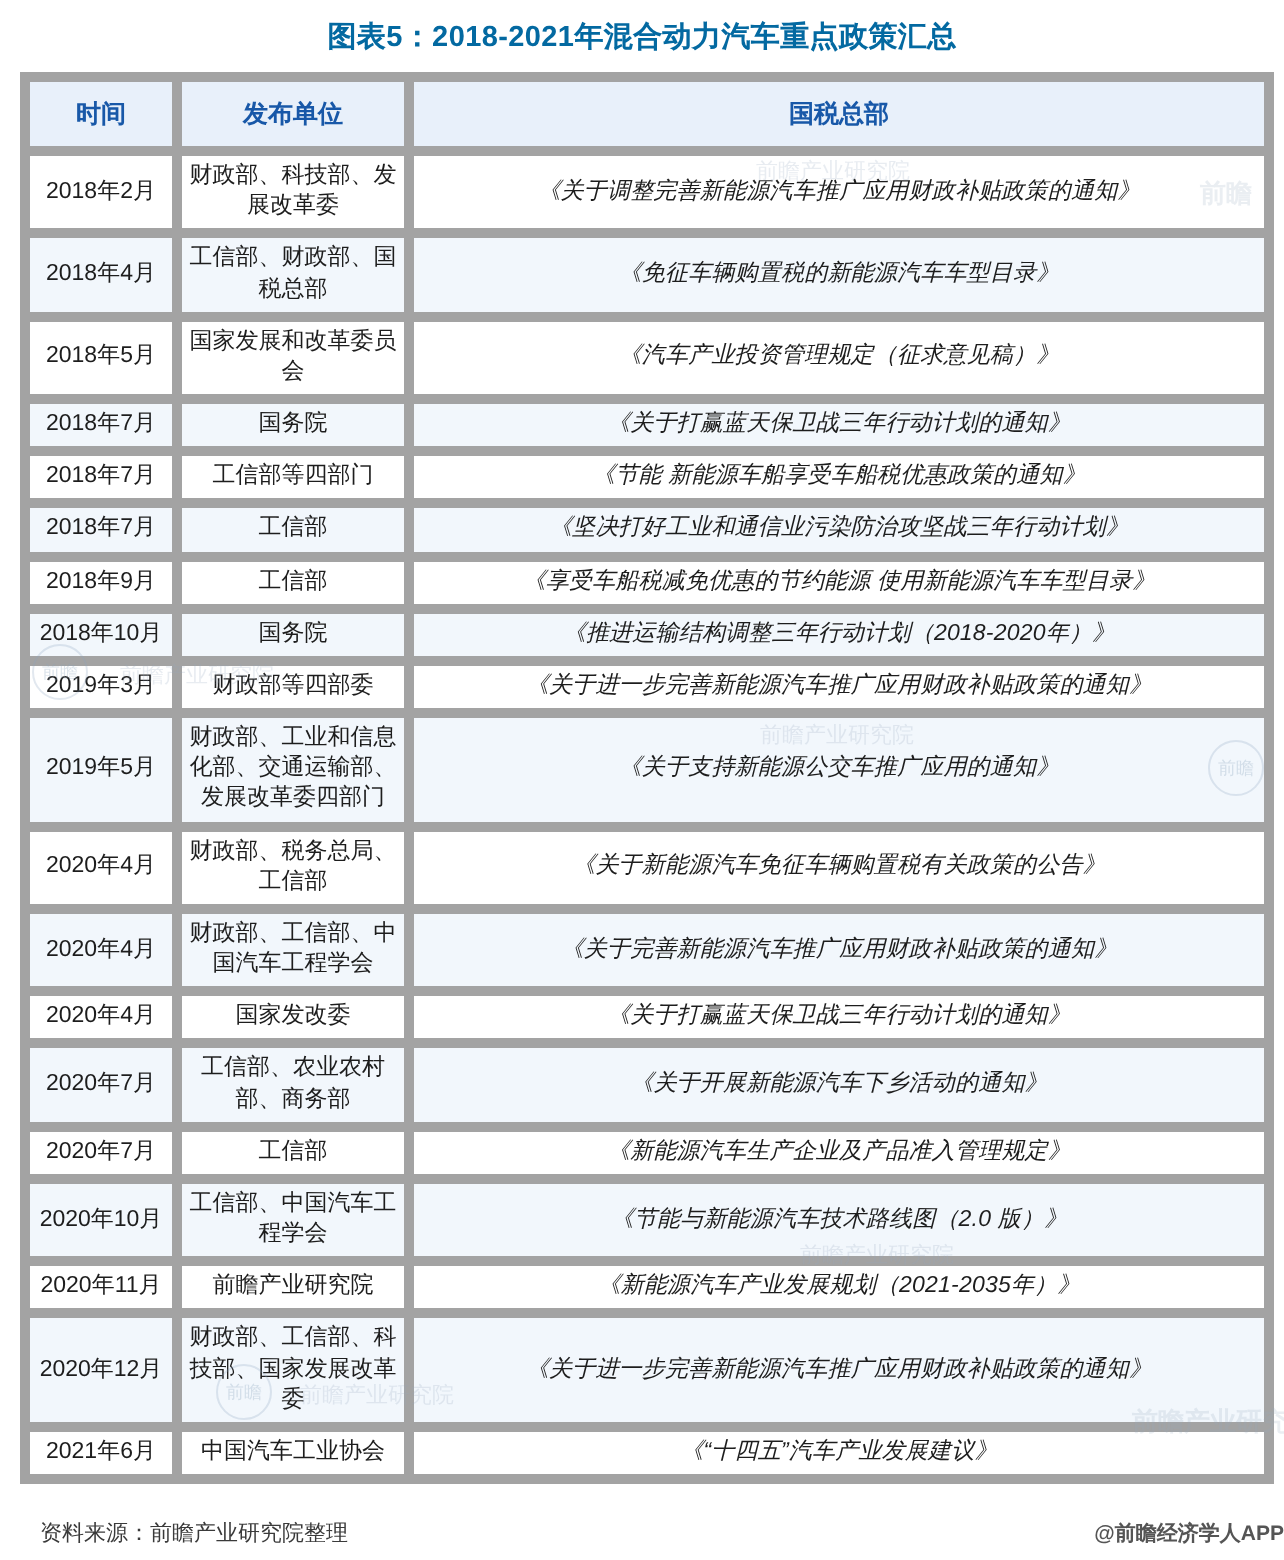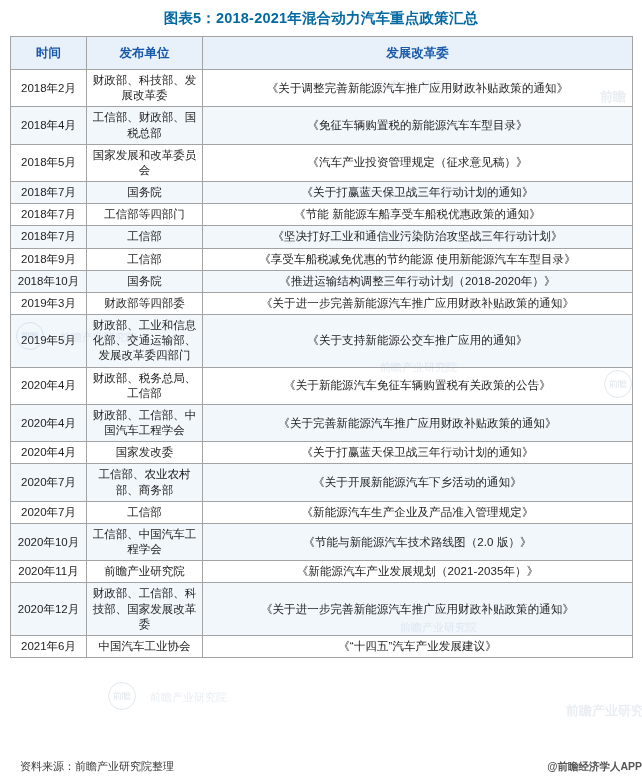--- a/index.html
+++ b/index.html
@@ -30,21 +30,21 @@
     letter-spacing: 0.2px;
   }
   table.policy-table {
     border-collapse: collapse;
     width: 622px;
     margin: 0 10px;
     table-layout: fixed;
   }
   table.policy-table th,
   table.policy-table td {
-    border: 1px solid #a3a3a3;
+    border: 5px solid #a3a3a3;
     text-align: center;
     vertical-align: middle;
     font-size: 11.5px;
     line-height: 1.32;
     padding: 3px 2px;
     color: #1d1d1d;
   }
   table.policy-table thead th {
     background: #e8f0fa;
     color: #1858a8;
@@ -53,21 +53,21 @@
     height: 24px;
     padding: 4px 2px;
   }
   .col-time { width: 76px; }
   .col-unit { width: 116px; }
   .col-name { width: 430px; }
   tbody tr.odd td { background: #ffffff; }
   tbody tr.even td { background: #f2f7fc; }
   td.cell-time { font-size: 11.5px; white-space: nowrap; }
   td.cell-unit { font-size: 11.5px; }
-  td.cell-name { font-size: 11.5px; letter-spacing: 0.1px; }
+  td.cell-name { font-size: 11.5px; letter-spacing: 0.1px; font-style: italic; }
   .footer {
     position: absolute;
     left: 20px;
     bottom: 6px;
     font-size: 11px;
     color: #3a3a3a;
   }
   .footer-right {
     position: absolute;
     right: 0;
@@ -118,21 +118,21 @@
   <table class="policy-table">
     <colgroup>
       <col class="col-time">
       <col class="col-unit">
       <col class="col-name">
     </colgroup>
     <thead>
       <tr>
         <th>时间</th>
         <th>发布单位</th>
-        <th>发展改革委</th>
+        <th>国税总部</th>
       </tr>
     </thead>
     <tbody>
       <tr class="odd">
         <td class="cell-time">2018年2月</td>
         <td class="cell-unit">财政部、科技部、发展改革委</td>
         <td class="cell-name">《关于调整完善新能源汽车推广应用财政补贴政策的通知》</td>
       </tr>
       <tr class="even">
         <td class="cell-time">2018年4月</td>

